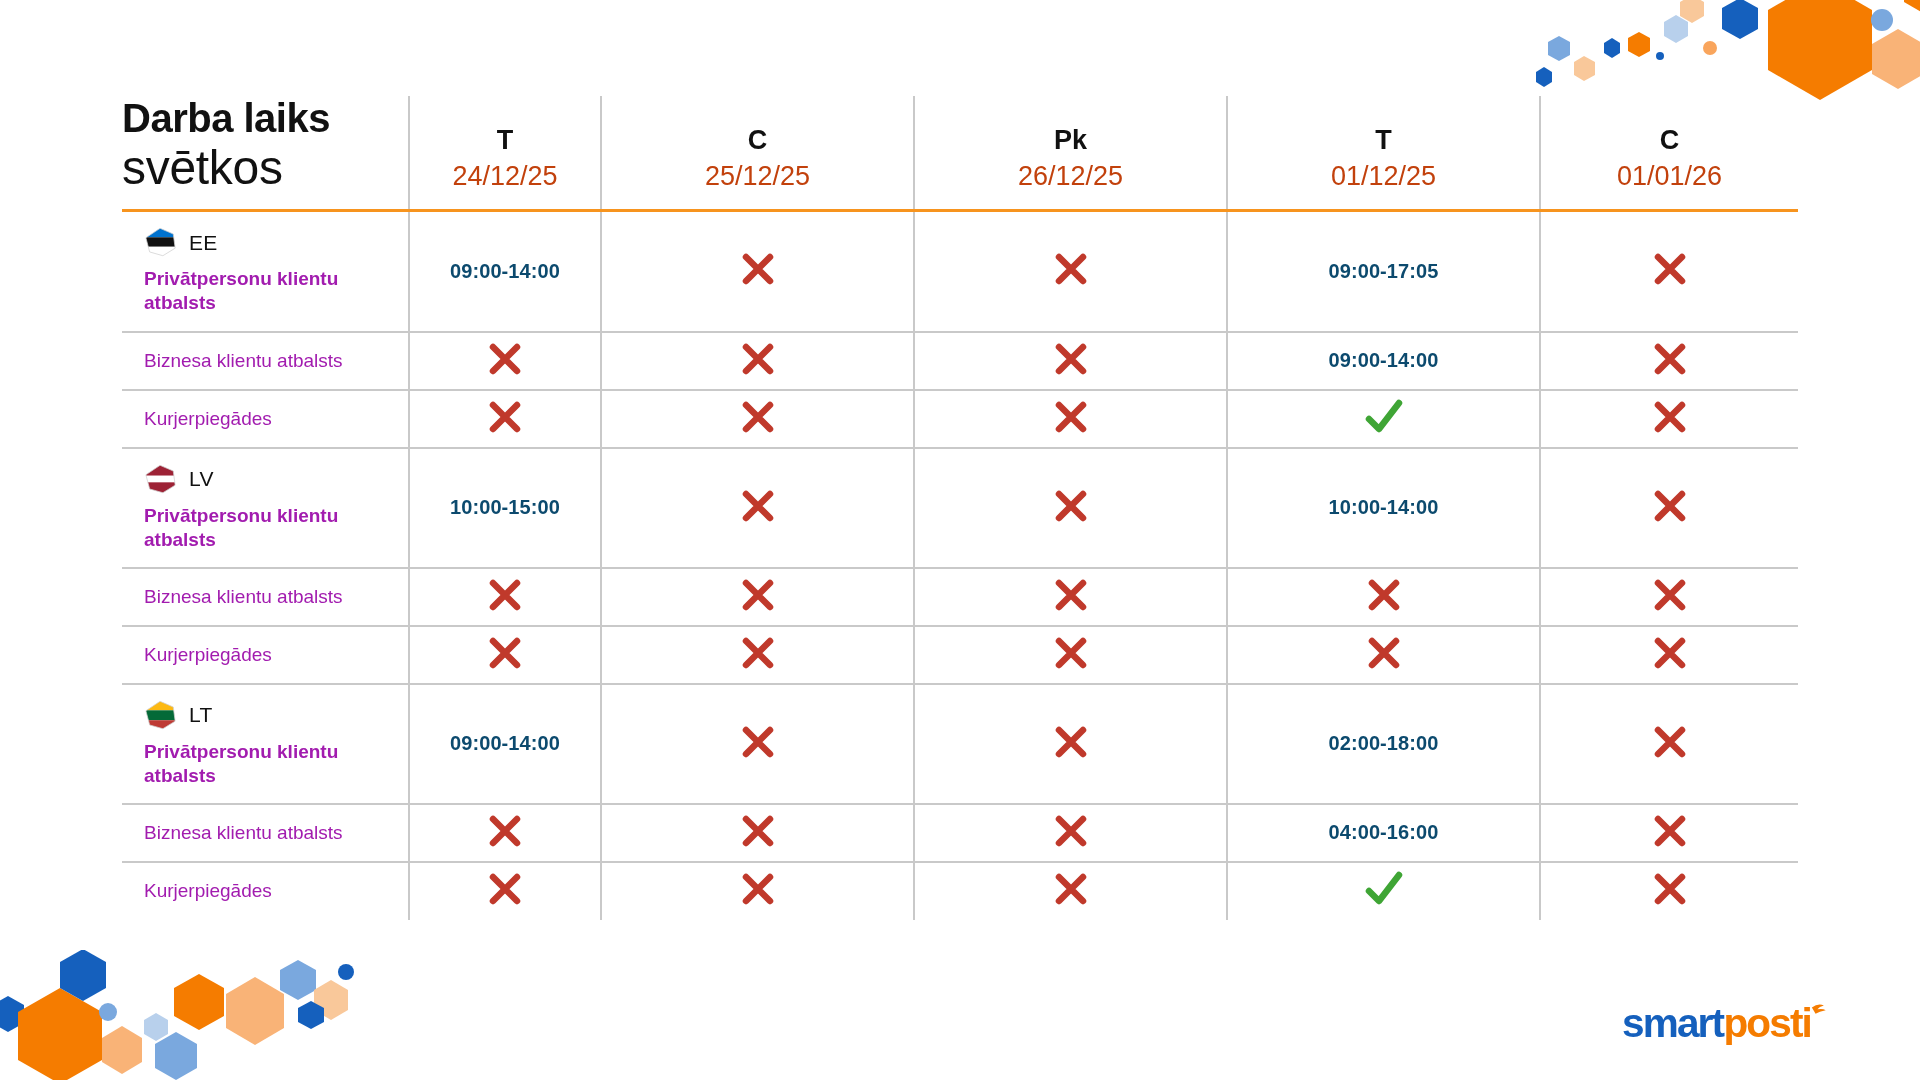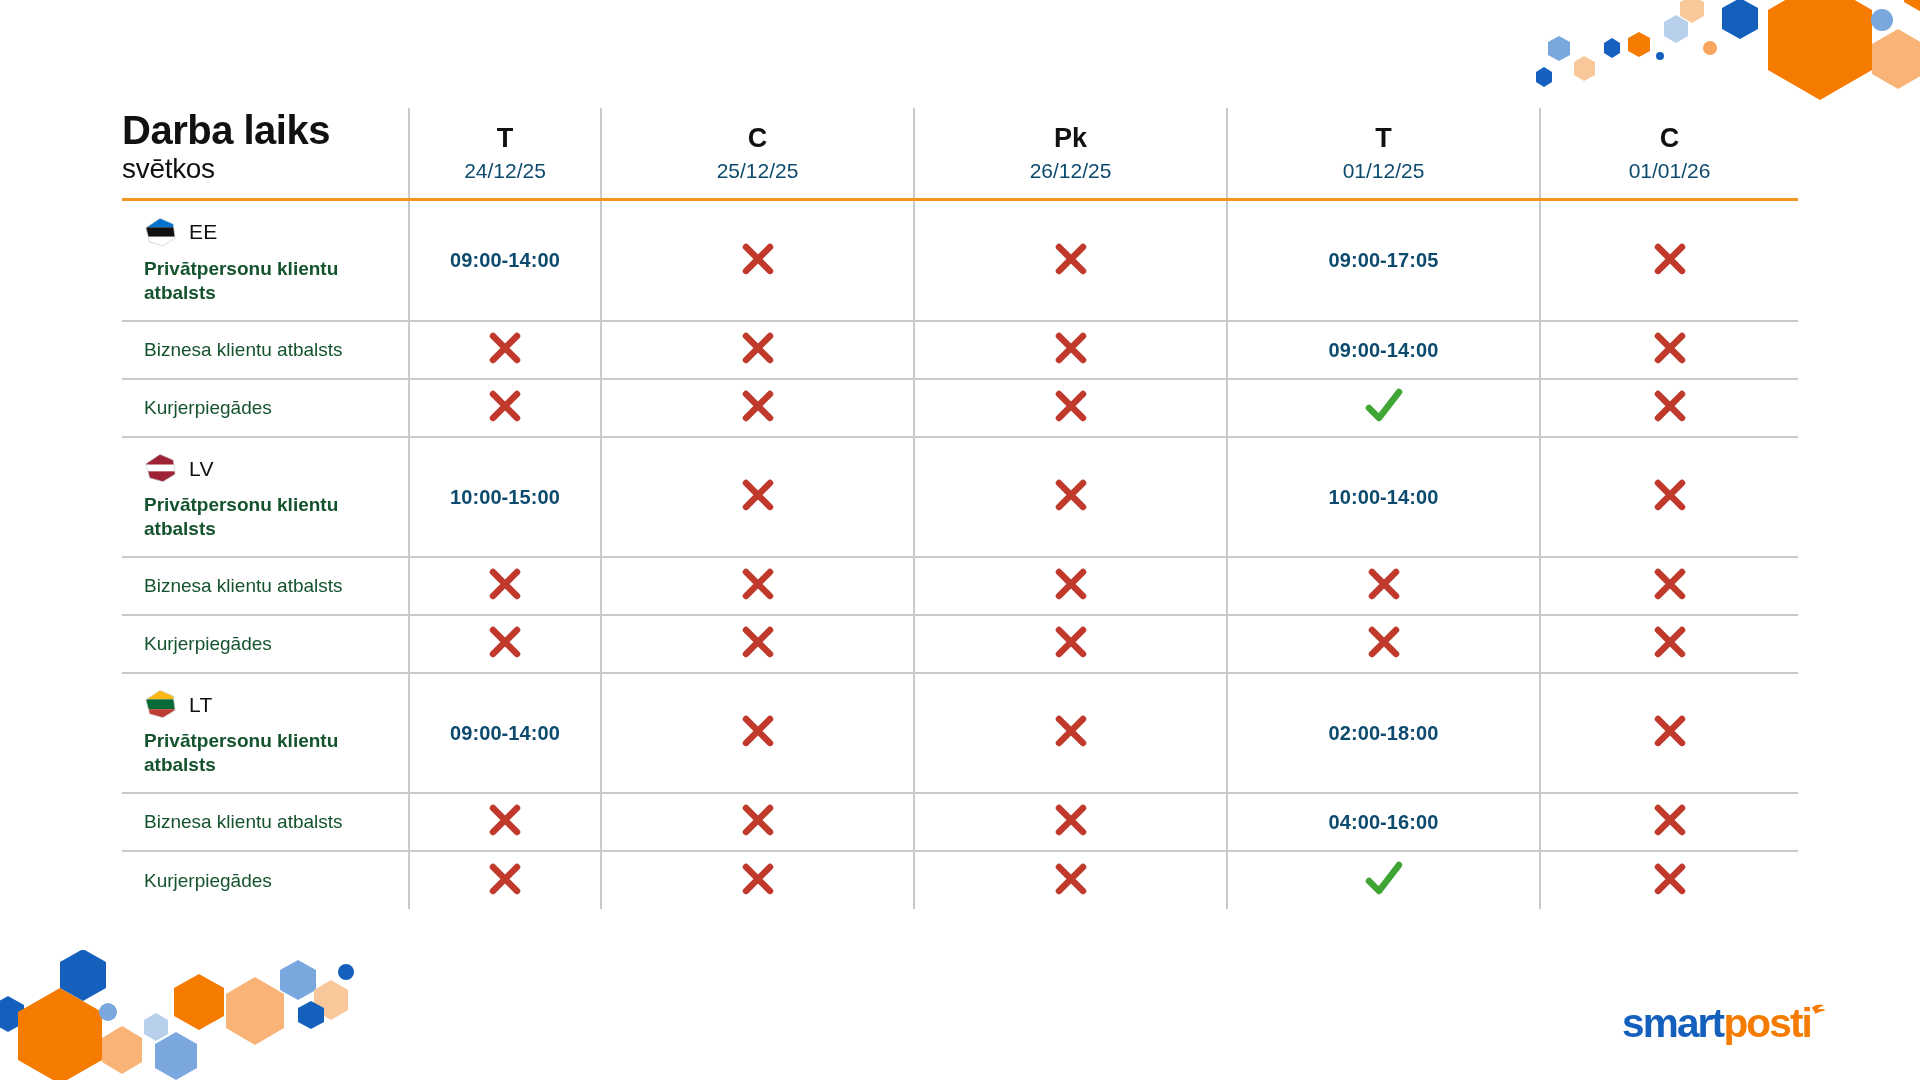--- a/index.html
+++ b/index.html
@@ -15,21 +15,21 @@
 
   
   .deco { position: absolute; pointer-events: none; }
   .deco-tr { top: 0; right: 0; width: 420px; height: 150px; }
   .deco-bl { left: 0; bottom: 0; width: 400px; height: 130px; }
 
   
   .stage {
     position: absolute;
     left: 122px;
-    top: 108px;
+    top: 96px;
     width: 1676px;
     height: 876px;
   }
 
   table.schedule {
     width: 100%;
     border-collapse: collapse;
     table-layout: fixed;
   }
 
@@ -48,39 +48,39 @@
   }
   .title-main {
     font-size: 40px;
     font-weight: bold;
     color: #111111;
     letter-spacing: -0.5px;
     line-height: 1.12;
     display: block;
   }
   .title-sub {
-    font-size: 28px;
+    font-size: 48px;
     font-weight: normal;
     color: #111111;
     letter-spacing: -0.3px;
     line-height: 1.12;
     display: block;
   }
   .day-name {
     display: block;
     font-size: 27px;
     font-weight: bold;
     color: #111111;
     line-height: 1.15;
   }
   .day-date {
     display: block;
-    font-size: 21px;
+    font-size: 27px;
     font-weight: normal;
-    color: #0c4a6e;
+    color: #c2410c;
     line-height: 1.3;
     margin-top: 3px;
   }
 
   
   tr.rule-row td {
     height: 3px;
     padding: 0;
     background: #f7941e;
   }
@@ -118,21 +118,21 @@
     color: #111111;
     letter-spacing: 0.3px;
   }
   .flag {
     width: 34px;
     height: 31px;
     display: block;
   }
   .row-label {
     font-size: 19px;
-    color: #14532d;
+    color: #a21caf;
     line-height: 1.25;
   }
   .row-label.bold { font-weight: bold; }
 
   .time {
     font-size: 20px;
     font-weight: bold;
     color: #0c4a6e;
     letter-spacing: 0.1px;
     white-space: nowrap;

